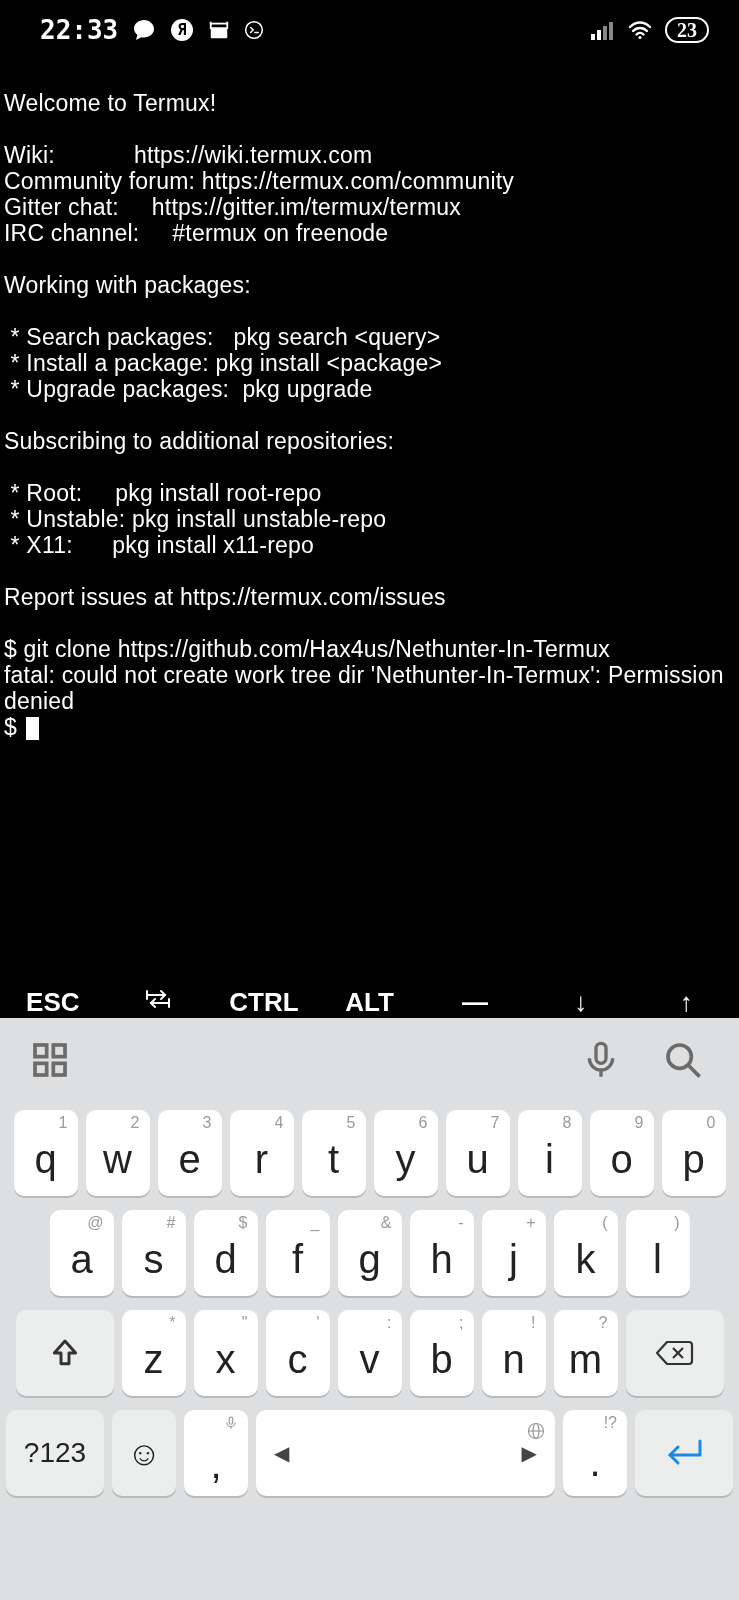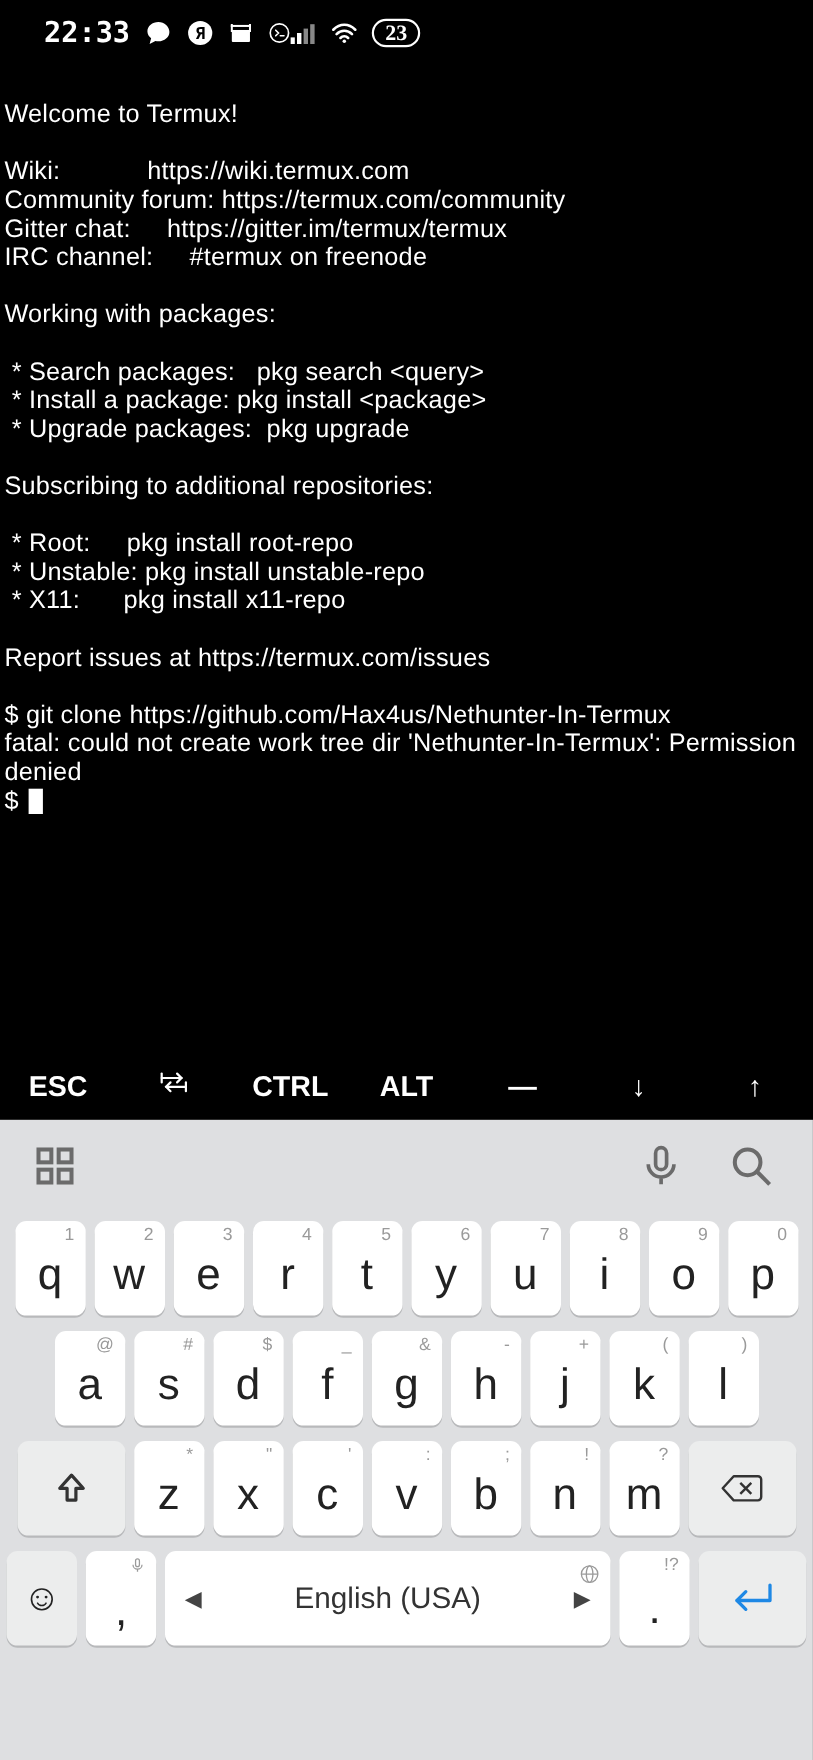--- a/index.html
+++ b/index.html
@@ -1,27 +1,27 @@
 <!DOCTYPE html>
 <html><head>
 <meta charset="utf-8">
 <style>
   * { margin:0; padding:0; box-sizing:border-box; }
   html,body { width:739px; height:1600px; background:#000; font-family:"DejaVu Sans Mono","Consolas",monospace; overflow:hidden; }
   
-  .status-bar { height:60px; display:flex; align-items:center; justify-content:flex-start; padding:0 30px 0 40px; color:#fff; font-size:26px; font-weight:700; }
+  .status-bar { height:60px; display:flex; align-items:center; justify-content:space-between; padding:0 30px 0 40px; color:#fff; font-size:26px; font-weight:700; }
   .status-left { display:flex; align-items:center; gap:14px; }
   .status-right { display:flex; align-items:center; gap:12px; }
   .status-icon svg { display:block; }
   .battery { border:2.5px solid #fff; border-radius:14px; padding:1px 10px; font-size:20px; font-weight:700; line-height:1;font-family:Liberation Serif, serif; }
   
   .terminal { color:#fff; font-size:23px; line-height:1.13; white-space:pre-wrap; word-break:break-all; padding:30px 4px 0 4px; font-family:Liberation Sans, sans-serif; letter-spacing:0.2px; }
   .cursor { display:inline-block; width:13px; height:23px; background:#fff; vertical-align:text-bottom; margin-left:2px; }
   
-  .extra-keys { position:absolute; top:956px; left:0; right:0; height:62px; display:flex; align-items:center; color:#fff; font-size:26px; font-weight:700; background:#000; }
+  .extra-keys { position:absolute; top:956px; left:0; right:0; height:62px; display:flex; align-items:flex-end; color:#fff; font-size:26px; font-weight:700; background:#000; }
   .extra-keys .xk { flex:1; text-align:center; cursor:pointer; font-family:Arial,Helvetica,sans-serif; }
   .extra-keys .xk.sym { font-weight:400; }
   
   .keyboard { position:absolute; top:1018px; left:0; right:0; bottom:0; background:#dedfe1; font-family:Arial,Helvetica,sans-serif; }
   .kb-toolbar { height:90px; display:flex; align-items:center; padding:0 30px; color:#6b6b6b; }
   .kb-toolbar .spacer { flex:1; }
   .kb-toolbar .tb-icon { width:46px; height:46px; margin-left:36px; cursor:pointer; }
   .kb-rows { padding:2px 6px 10px 6px; }
   .kb-row { display:flex; gap:8px; margin-bottom:14px; justify-content:center; }
   .key { background:#fff; border-radius:10px; box-shadow:0 2px 0 #b8b9bb; position:relative; display:flex; align-items:center; justify-content:center; color:#222; cursor:pointer; user-select:none; }
@@ -274,35 +274,37 @@
           </div></div>
       <div class="key wide fn-key">
         <svg width="40" height="30" viewBox="0 0 40 30" fill="none" stroke="#333" stroke-width="2.2" stroke-linejoin="round">
             <path d="M12 4h22a3 3 0 0 1 3 3v16a3 3 0 0 1-3 3H12L2 15 12 4z"></path>
             <line x1="18" y1="10" x2="28" y2="20"></line>
             <line x1="28" y1="10" x2="18" y2="20"></line>
           </svg>
       </div>
     </div>
     <div class="kb-row row4">
+      <div class="key fn-key" style="width:98px">
+        <span class="main" style="font-size:28px;margin-top:0">?123</span>
+      </div>
       <div class="key fn-key" style="width:64px">
         <span style="font-size:34px">☺</span>
       </div>
       <div class="key" style="width:64px">
         <span class="mic-sub">
           <svg width="14" height="14" viewBox="0 0 24 24" fill="none" stroke="#9a9a9a" stroke-width="2">
               <rect x="9" y="2" width="6" height="12" rx="3"></rect>
               <path d="M5 11a7 7 0 0 0 14 0M12 18v4"></path>
             </svg>
         </span>
         <span class="main" style="margin-top:22px">,</span>
       </div>
       <div class="key space-key">
         <span class="tri l">◀</span>
-        <span>English (USA)</span>
         <span class="tri r">▶</span>
         <span class="globe">
           <svg width="18" height="18" viewBox="0 0 24 24" fill="none" stroke="#9a9a9a" stroke-width="1.6">
               <circle cx="12" cy="12" r="10"></circle>
               <ellipse cx="12" cy="12" rx="4" ry="10"></ellipse>
               <line x1="2" y1="12" x2="22" y2="12"></line>
             </svg>
         </span>
       </div>
       <div class="key" style="width:64px">

